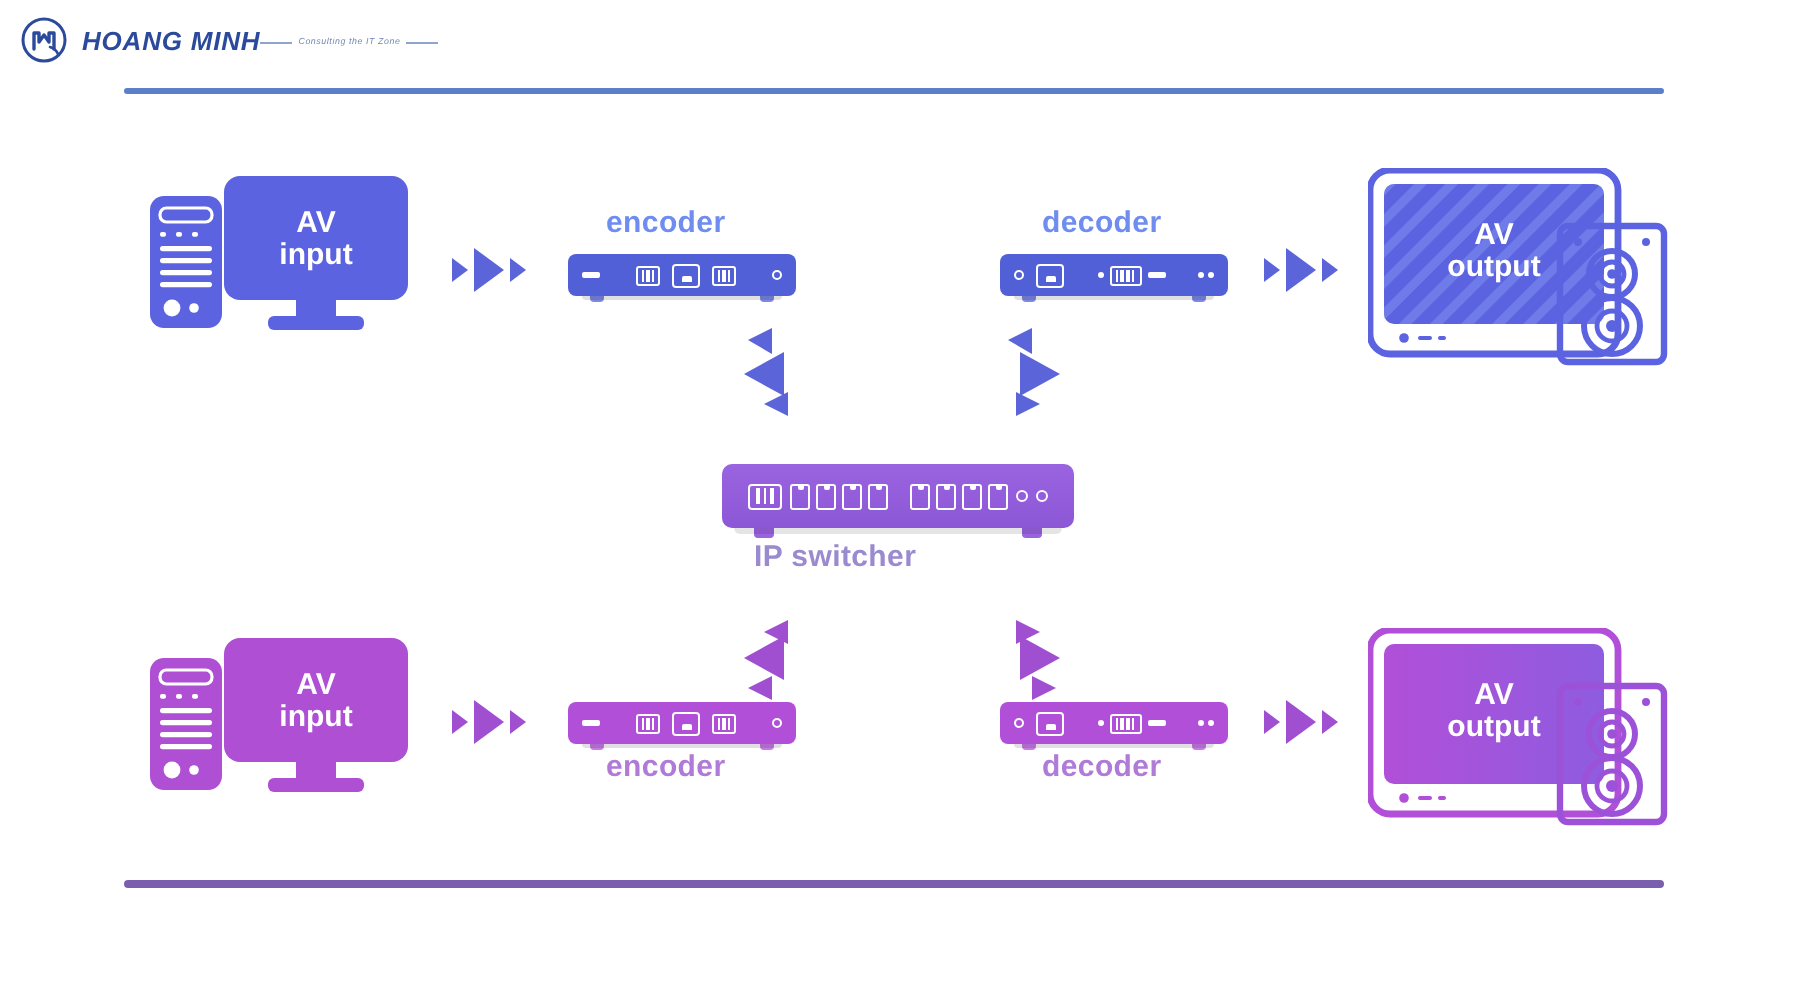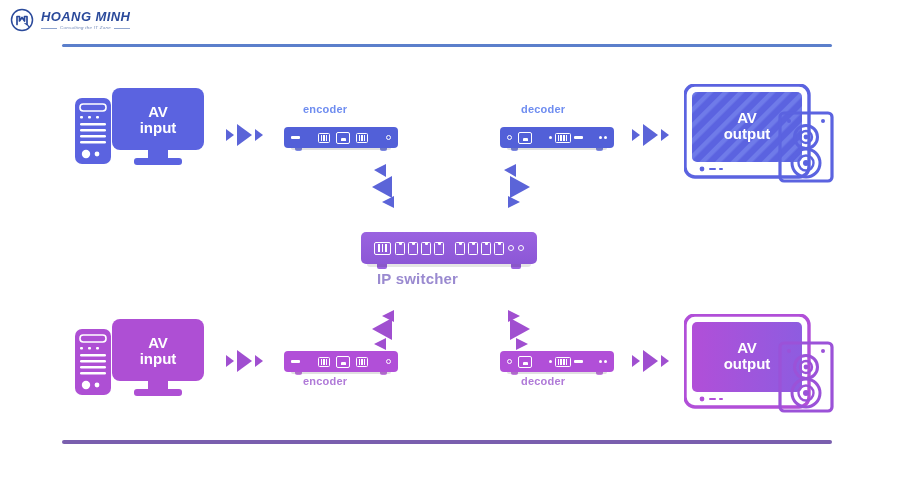--- a/index.html
+++ b/index.html
@@ -25,21 +25,21 @@
     align-items: center;
     gap: 7px;
   }
   .logo-mark {
     width: 24px;
     height: 24px;
     flex: 0 0 24px;
   }
   .logo-text {
     display: flex;
-    flex-direction: column;
+    flex-direction: row;
   }
   .logo-name {
     font-size: 13px;
     font-weight: bold;
     font-style: italic;
     letter-spacing: 0.4px;
     color: #2b4a9b;
     line-height: 1;
   }
   .logo-tagline-row {
@@ -157,21 +157,21 @@
     left: 3.5px; right: 3.5px; bottom: 1.2px; height: 3px;
     background: #fff; border-radius: 1px 1px 0 0;
   }
   .sp { flex: 1 1 auto; }
   .sp-sm { width: 6px; flex: 0 0 6px; }
 
   
   .cap {
     position: absolute;
     font-weight: bold;
-    font-size: 11px;
+    font-size: 15px;
     letter-spacing: 0.2px;
     white-space: nowrap;
   }
   .cap.blue { color: #6f8df0; }
   .cap.purple { color: #b07ad8; }
 
   
   .switcher {
     width: 176px;
     height: 32px;

